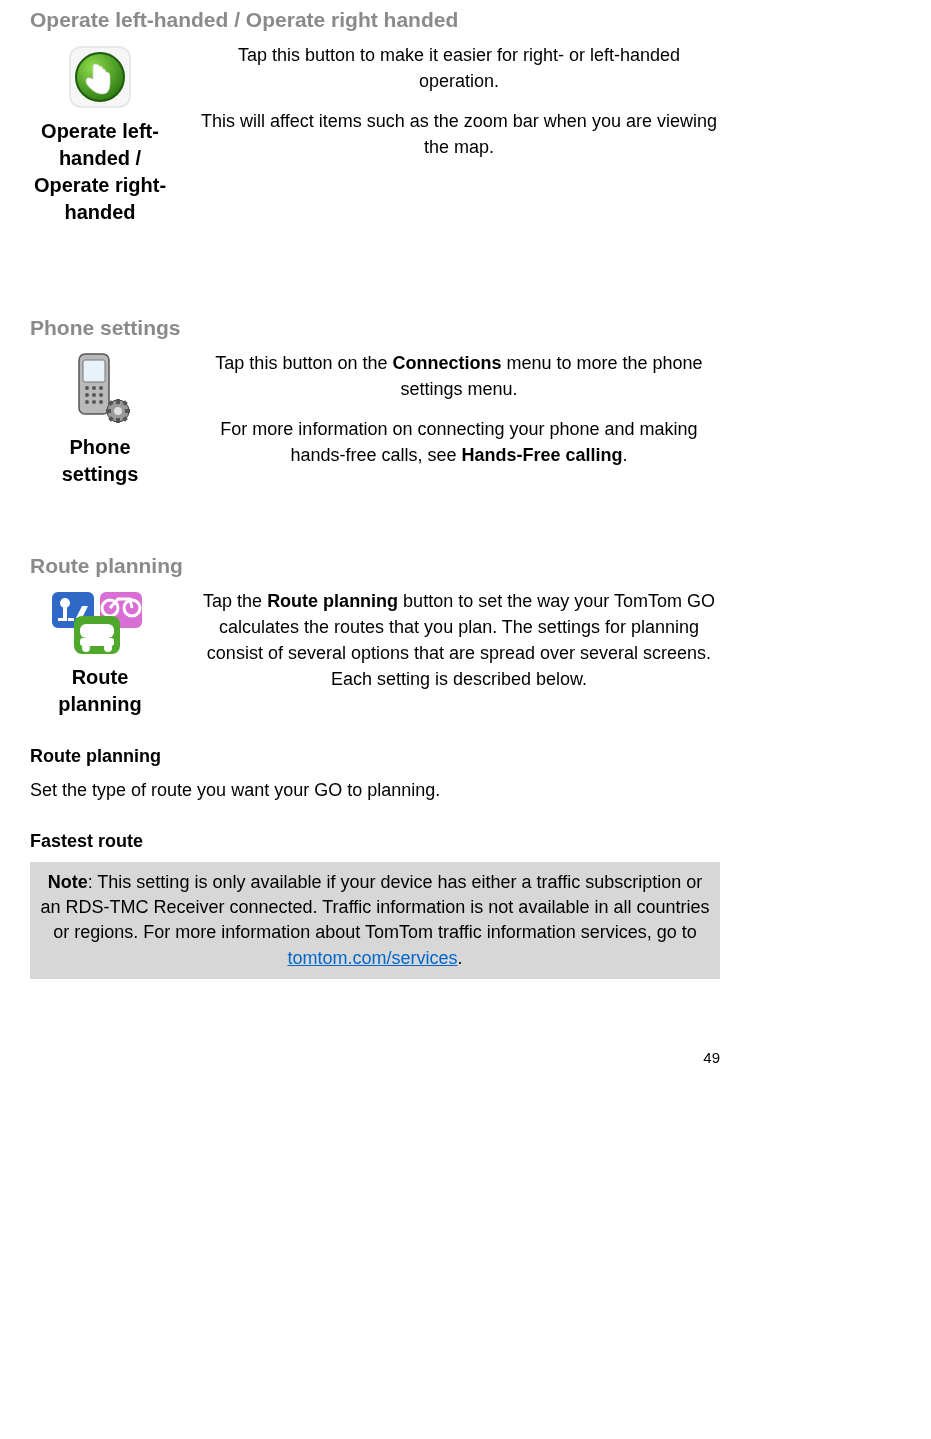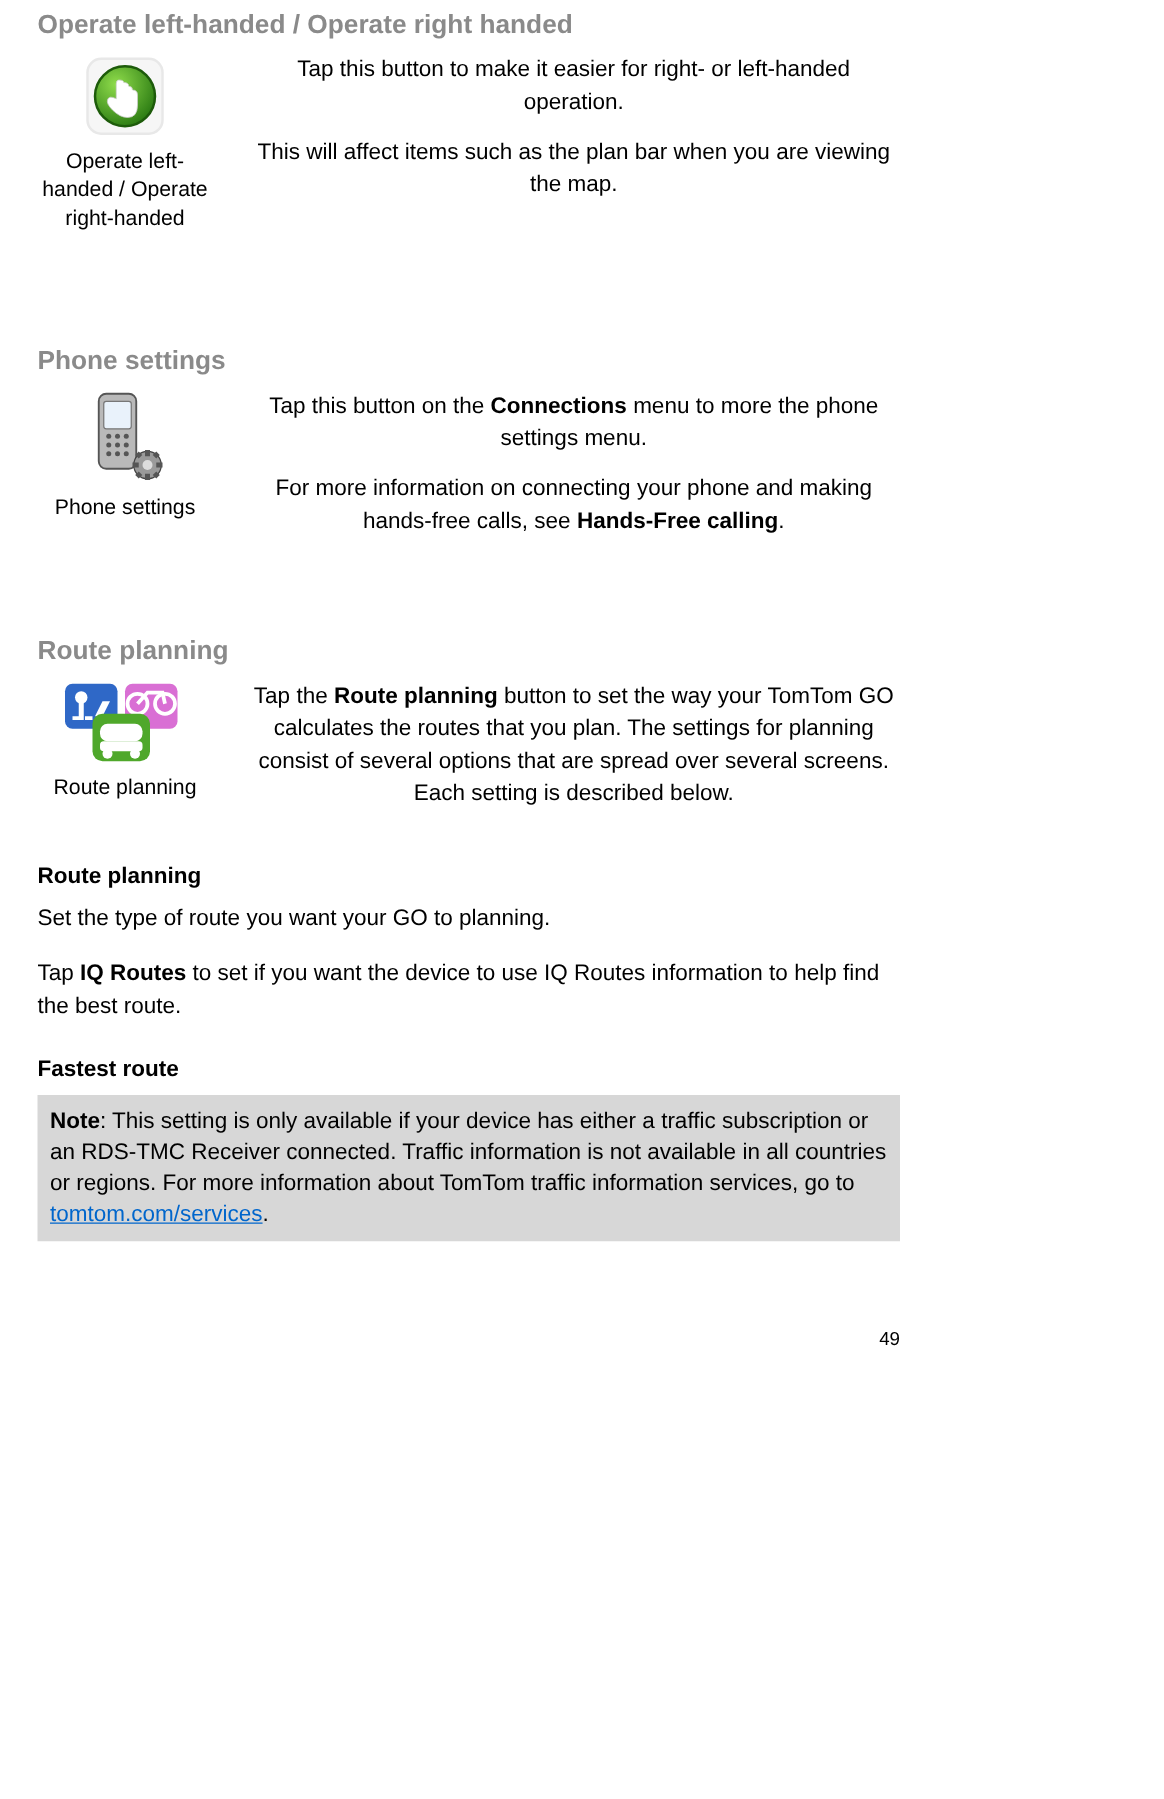--- a/index.html
+++ b/index.html
@@ -27,22 +27,22 @@
     align-items: flex-start;
     gap: 28px;
     margin-bottom: 12px;
   }
   .icon-col {
     width: 140px;
     flex: 0 0 140px;
     text-align: center;
   }
   .icon-col .caption {
-    font-weight: normal;
-    font-size: 17px;
+    font-weight: bold;
+    font-size: 20px;
     margin-top: 6px;
     line-height: 1.35;
   }
   .text-col {
     flex: 1;
     line-height: 1.45;
   }
   .text-col p {
     margin: 0 0 14px 0;
     text-align: center;
@@ -53,20 +53,21 @@
   .sub-h {
     font-weight: bold;
     margin: 28px 0 10px 0;
     font-size: 18px;
   }
   .note-box {
     background: #d7d7d7;
     padding: 8px 10px;
     line-height: 1.4;
     margin: 6px 0 14px 0;
+    text-align: center;
   }
   a.link {
     color: #0066cc;
     text-decoration: underline;
   }
   .page-number {
     text-align: right;
     font-size: 15px;
     margin-top: 70px;
   }
@@ -92,21 +93,21 @@
         </defs>
         <rect x="4" y="4" width="62" height="62" rx="12" fill="#e8e8e8"></rect>
         <rect x="6" y="6" width="58" height="58" rx="10" fill="#f6f6f6"></rect>
         <circle cx="35" cy="35" r="24" fill="url(#g1)" stroke="#1d5b0a" stroke-width="2"></circle>
         <path d="M30 22 q-2 0 -2 3 v12 q-6 -3 -7 1 q-1 3 4 8 q6 6 12 6 q8 0 8 -10 v-8 q0 -4 -4 -4 q0 -3 -3 -3 q0 -3 -4 -3 q0 -2 -4 -2 z" fill="#fff" stroke="#ccc" stroke-width="0.6"></path>
       </svg>
       <div class="caption">Operate left-handed / Operate right-handed</div>
     </div>
     <div class="text-col">
       <p>Tap this button to make it easier for right- or left-handed operation.</p>
-      <p>This will affect items such as the plan bar when you are viewing the map.</p>
+      <p>This will affect items such as the zoom bar when you are viewing the map.</p>
     </div>
   </div>
 
   <div class="spacer-lg"></div>
 
   <h2 class="section-title">Phone settings</h2>
   <div class="row">
     <div class="icon-col">
       <svg class="icon-svg" width="70" height="78" viewBox="0 0 70 78">
         <rect x="14" y="4" width="30" height="60" rx="6" fill="#b9b9b9" stroke="#555" stroke-width="1.5"></rect>
@@ -167,21 +168,20 @@
       </svg>
       <div class="caption">Route planning</div>
     </div>
     <div class="text-col">
       <p><span>Tap the </span><span class="bold">Route planning</span><span> button to set the way your TomTom GO calculates the routes that you plan. The settings for planning consist of several options that are spread over several screens. Each setting is described below.</span></p>
     </div>
   </div>
 
   <div class="sub-h">Route planning</div>
   <p style="line-height:1.45;margin:0 0 18px 0;">Set the type of route you want your GO to planning.</p>
-  <p style="line-height:1.45;margin:0 0 18px 0;"><span>Tap </span><span class="bold">IQ Routes</span><span> to set if you want the device to use IQ Routes information to help find the best route.</span></p>
 
   <div class="sub-h">Fastest route</div>
 
   <div class="note-box">
     <span class="bold">Note</span><span>: This setting is only available if your device has either a traffic subscription or an RDS-TMC Receiver connected. Traffic information is not available in all countries or regions. For more information about TomTom traffic information services, go to </span><a href="#" class="link">tomtom.com/services</a><span>.</span>
   </div>
 
   <div class="page-number">49</div>
 </div>
 

